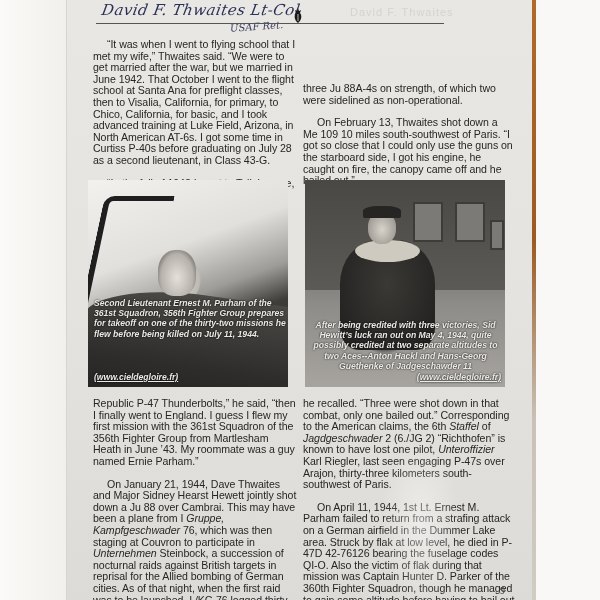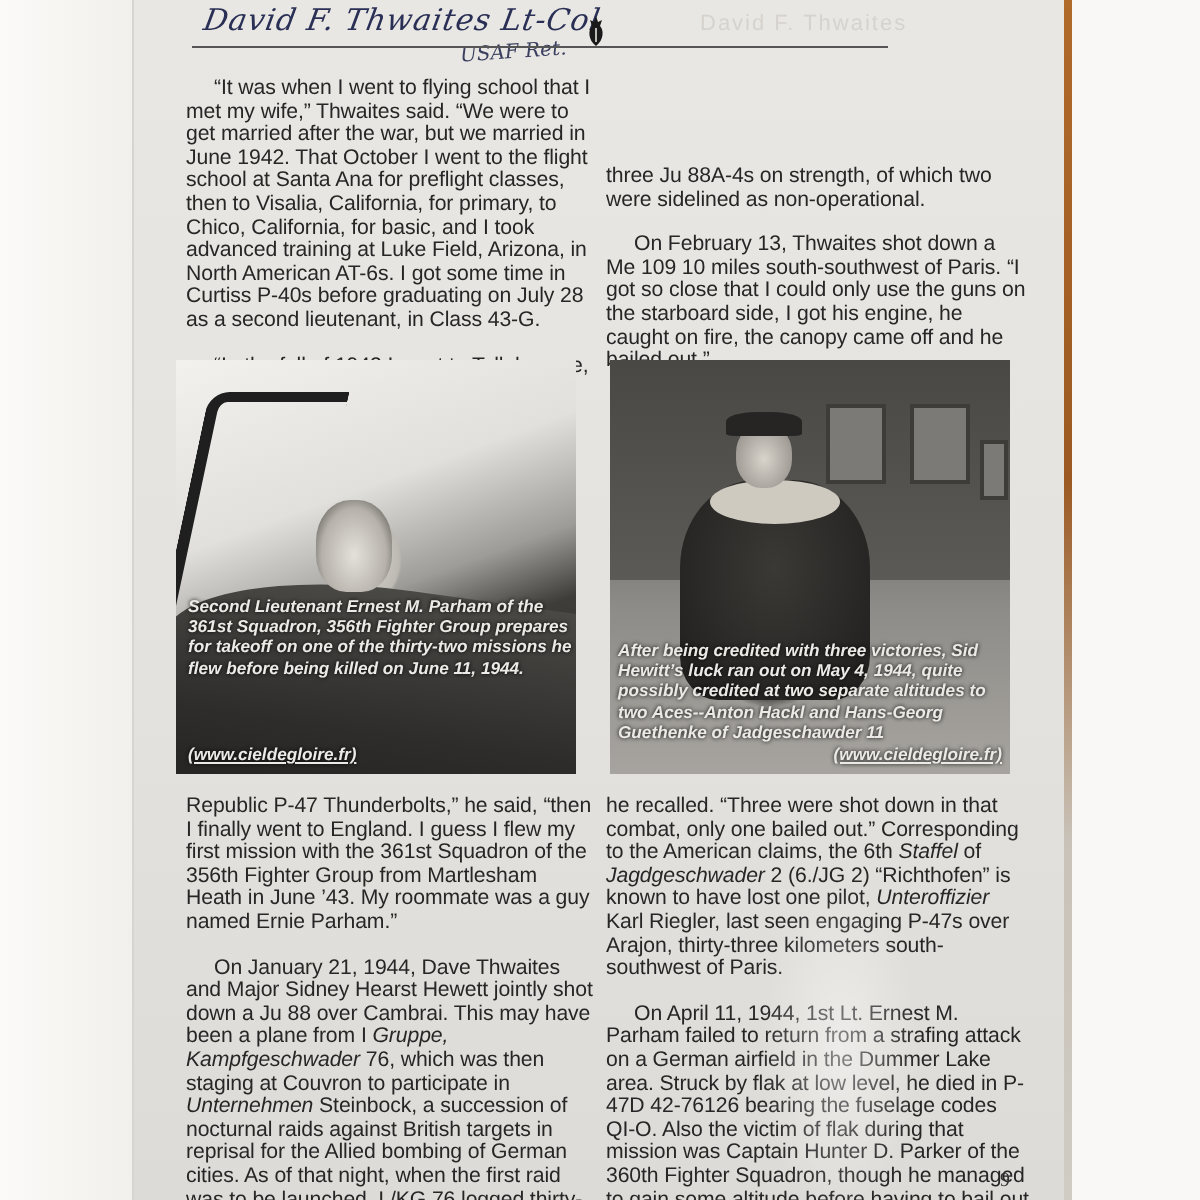--- a/index.html
+++ b/index.html
@@ -114,21 +114,21 @@
   .cap {
     position: absolute; left: 58px; top: 26px; width: 38px; height: 12px;
     background: #262524; border-radius: 40% 40% 10% 10%;
   }
   .caption {
     position: absolute; font-size: 8.6px; line-height: 10.2px;
     font-weight: bold; font-style: italic; color: #eceae6;
     text-shadow: 0 0 2px #000;
   }
   .caption-left { left: 6px; top: 118px; width: 192px; text-align: left; }
-  .caption-right { left: 4px; top: 140px; width: 193px; text-align: left; }
+  .caption-right { left: 4px; top: 140px; width: 193px; text-align: center; }
   .credit {
     position: absolute; font-size: 8.6px; font-weight: bold; font-style: italic;
     color: #eceae6; text-shadow: 0 0 2px #000; text-decoration: underline;
   }
   .credit-left { left: 6px; top: 192px; }
   .credit-right { right: 4px; top: 192px; }
   .page-number {
     position: absolute; left: 500px; top: 585px; font-family: "Liberation Serif", serif;
     font-size: 10px; color: #333;
   }
@@ -162,21 +162,21 @@
 
 <div class="col col-r1">
   <p class="noindent">three Ju 88A-4s on strength, of which two were sidelined as non-operational.</p>
   <p>On February 13, Thwaites shot down a Me 109 10 miles south-southwest of Paris. “I got so close that I could only use the guns on the starboard side, I got his engine, he caught on fire, the canopy came off and he bailed out,”</p>
 </div>
 
 <div class="photo photo-left">
   <div class="fuselage"></div>
   <div class="canopy-frame"></div>
   <div class="pilot-head"></div>
-  <div class="caption caption-left">Second Lieutenant Ernest M. Parham of the 361st Squadron, 356th Fighter Group prepares for takeoff on one of the thirty-two missions he flew before being killed on June 11, 1944.</div>
+  <div class="caption caption-left">Second Lieutenant Ernest M. Parham of the 361st Squadron, 356th Fighter Group prepares for takeoff on one of the thirty-two missions he flew before being killed on July 11, 1944.</div>
   <div class="credit credit-left">(www.cieldegloire.fr)</div>
 </div>
 
 <div class="photo photo-right">
   <div class="building">
     <div class="win" style="left:108px;top:22px;width:30px;height:40px;"></div>
     <div class="win" style="left:150px;top:22px;width:30px;height:40px;"></div>
     <div class="win" style="left:185px;top:40px;width:14px;height:30px;"></div>
   </div>
   <div class="man-body"></div>

